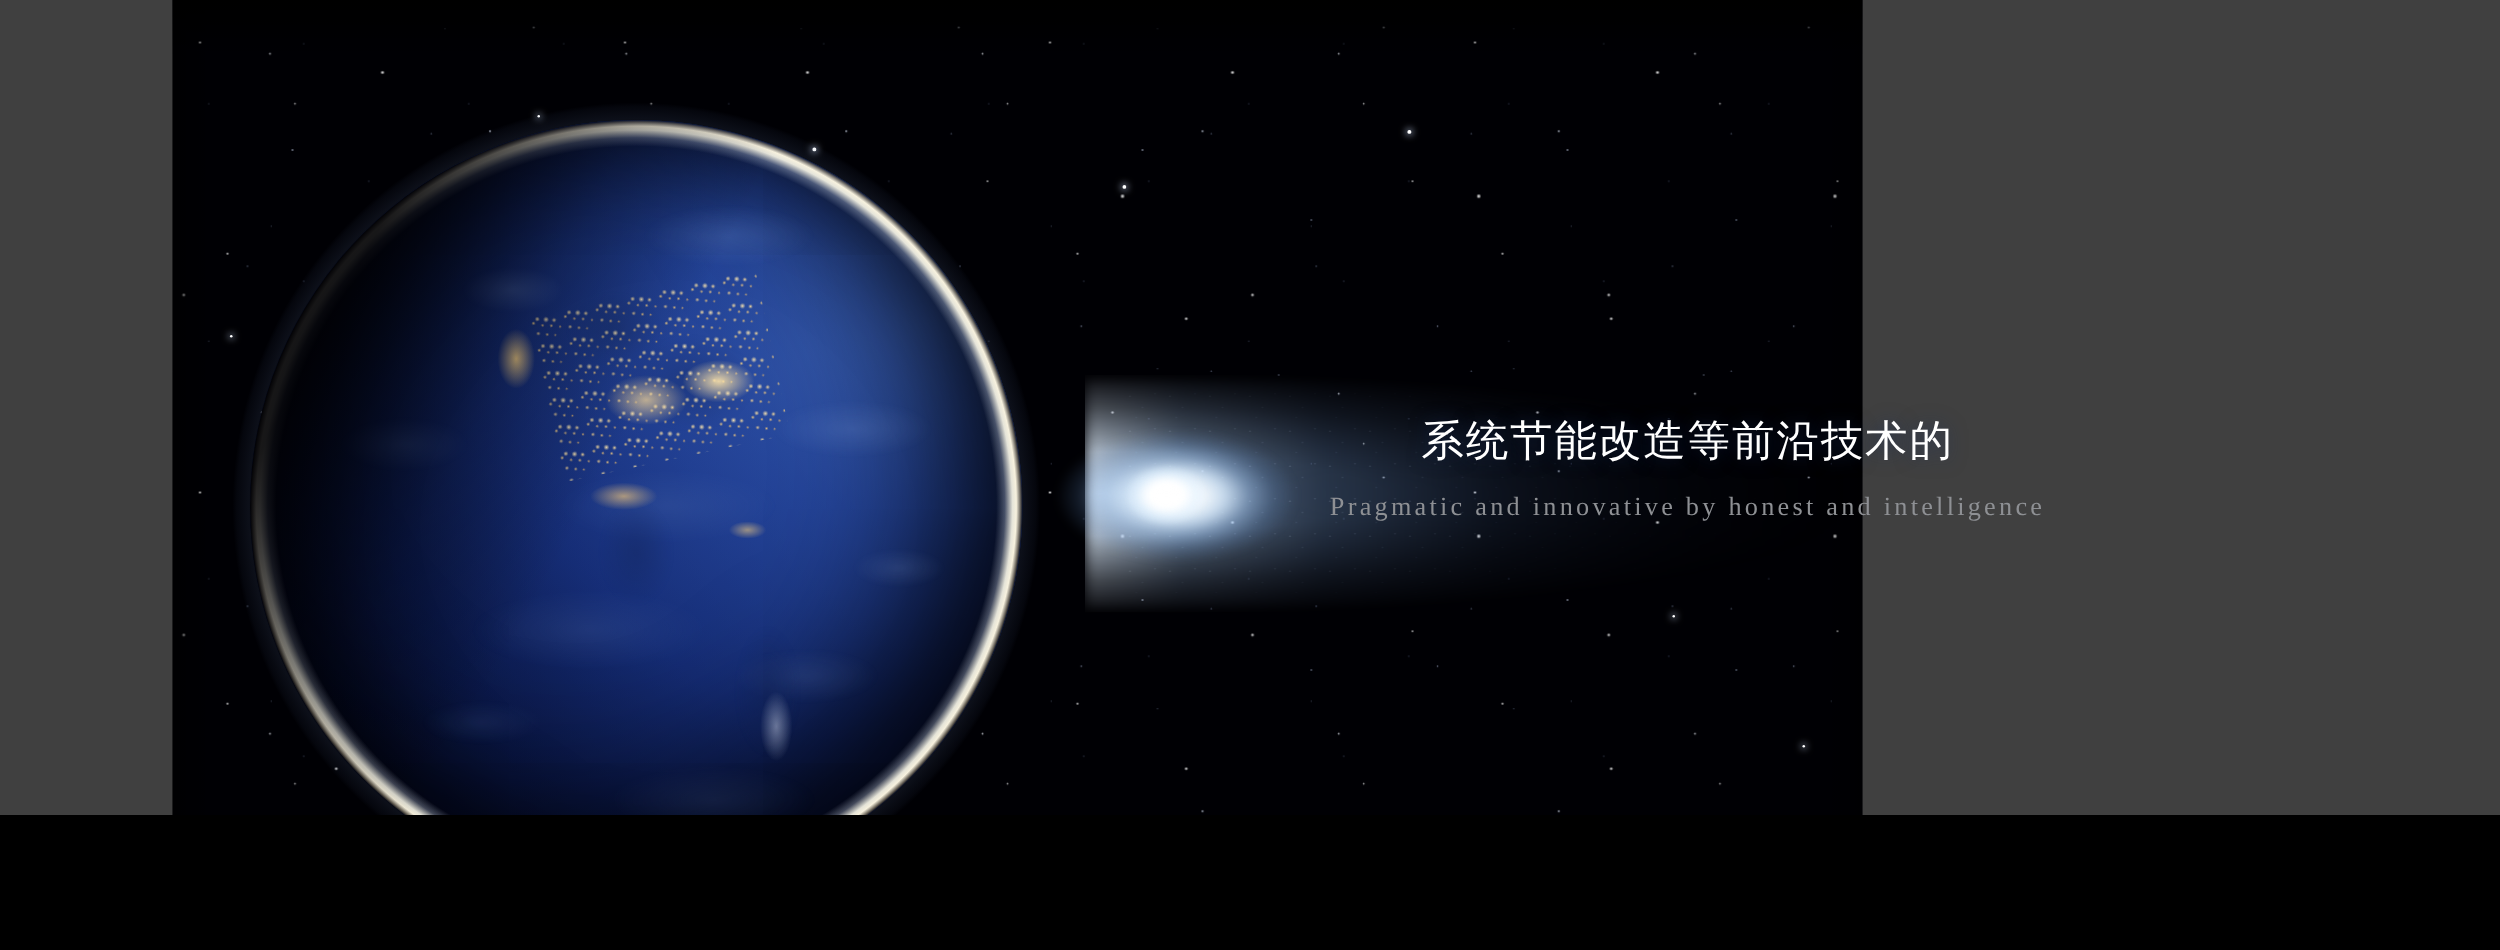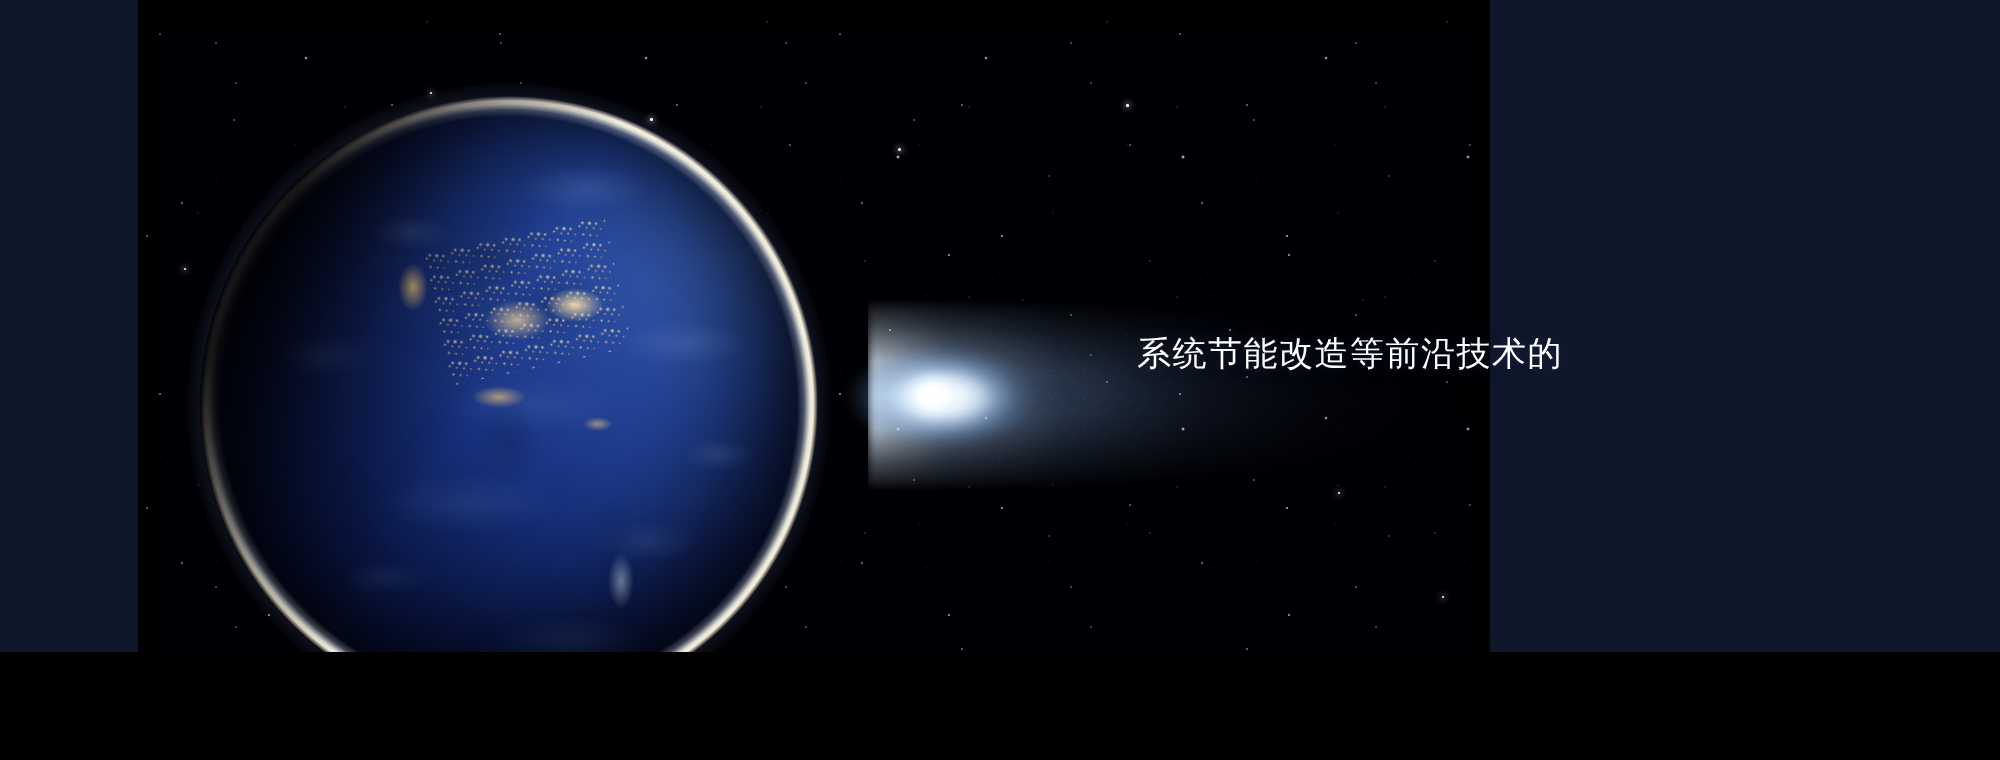--- a/index.html
+++ b/index.html
@@ -10,21 +10,21 @@
   }
   body {
     font-family: "Liberation Sans", sans-serif;
   }
 
   #stage {
     position: relative;
     width: 2000px;
     height: 652px;
     overflow: hidden;
-    background: #0f172a;
+    background: #404040;
   }
 
   
   .space-panel {
     position: absolute;
     left: 138px;
     top: 0px;
     width: 1352px;
     height: 760px;
     overflow: hidden;
@@ -382,15 +382,16 @@
       <div class="comet-tail-grain"></div>
       <div class="comet-head"></div>
       <div class="comet-core"></div>
     </div>
 
     <div class="space-vignette"></div>
   </div>
 
   <div class="copy">
     <div class="headline">系统节能改造等前沿技术的</div>
+    <div class="subhead">Pragmatic and innovative by honest and intelligence</div>
   </div>
 
 </div>
 
 </body></html>

